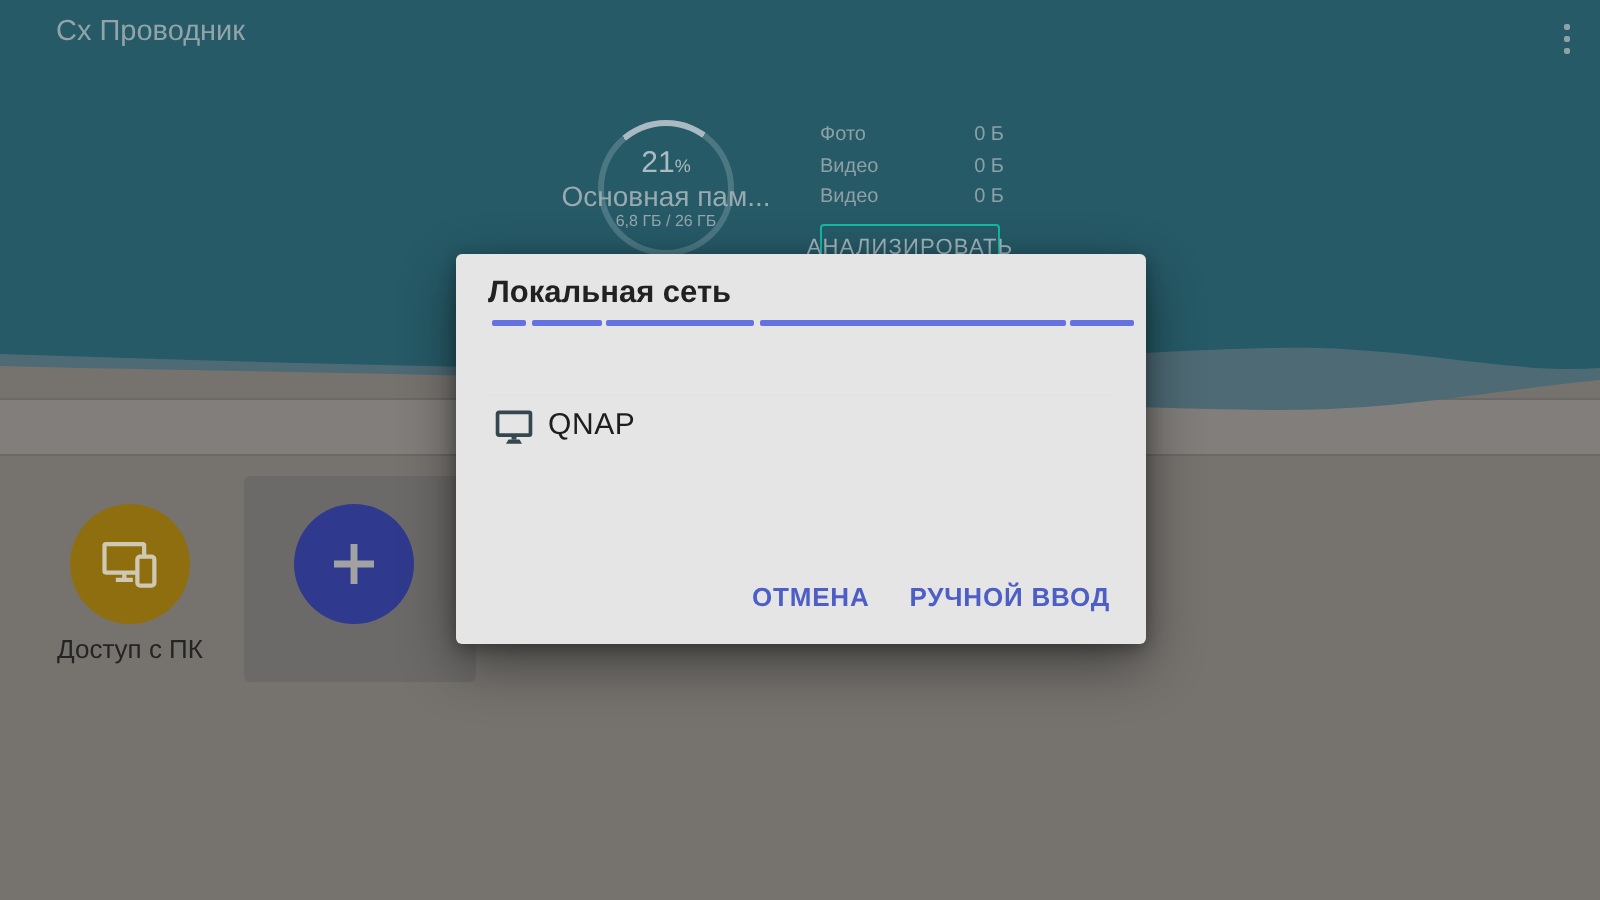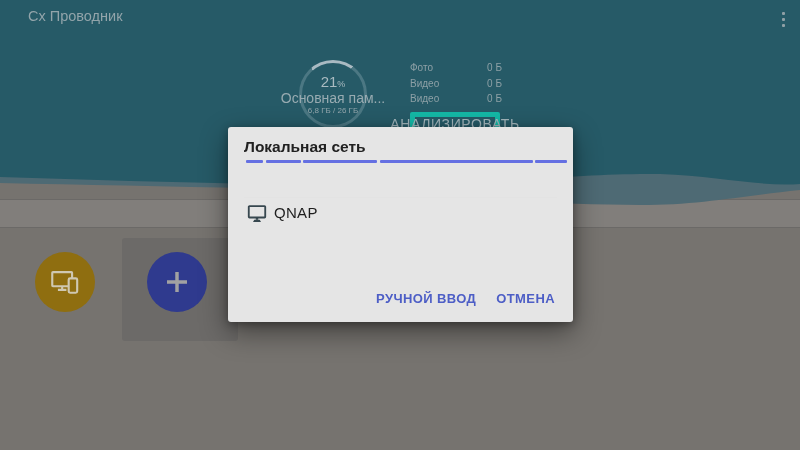--- a/index.html
+++ b/index.html
@@ -22,21 +22,21 @@
     align-items:center;justify-content:center;line-height:1.15;}
   .pct{color:#aabbc1;font-size:15px;}
   .pct .sym{font-size:9px;}
   .ring-name{color:#98abb1;font-size:14px;white-space:nowrap;}
   .ring-size{color:#93a6ac;font-size:8px;white-space:nowrap;}
 
   
   #stats{position:absolute;left:410px;top:62px;width:92px;z-index:4;}
   .stat-row{display:flex;justify-content:space-between;height:15.5px;font-size:10px;color:#8da0a6;gap:20px;}
   #analyze-btn{position:absolute;left:410px;top:112px;width:90px;height:24px;z-index:4;
-    border:5px solid #14b8a6;border-radius:2px;color:#a2b5bb;font-size:14px;letter-spacing:.6px;
+    border:1px solid #14b8a6;border-radius:2px;color:#a2b5bb;font-size:11px;letter-spacing:.6px;
     display:flex;align-items:center;justify-content:center;background:transparent;white-space:nowrap;}
 
   
   #focus-tile{position:absolute;left:122px;top:238px;width:116px;height:103px;background:#6c6a68;border-radius:3px;z-index:4;}
   .tile-circle{position:absolute;width:60px;height:60px;border-radius:50%;z-index:5;
     display:flex;align-items:center;justify-content:center;}
   #tile-circle-0{left:35px;top:252px;}
   #tile-circle-1{left:147px;top:252px;}
   #tile-label-0{position:absolute;left:0;top:317px;width:130px;text-align:center;
     font-size:13px;color:#242424;z-index:5;}
@@ -105,20 +105,21 @@
 
   <div id="focus-tile"></div>
 
   <div class="tile-circle" id="tile-circle-0" style="background: rgb(143, 110, 16);">
     <svg width="34" height="34" viewBox="0 0 24 24" fill="none" stroke="#cfc8b2" stroke-width="1.5" style="color:#8f6e10">
       <rect x="3" y="5" width="14" height="10" rx="0.5"></rect>
       <path d="M10 15 V17.6 M7 17.6 H13"></path>
       <rect x="14.6" y="9.4" width="6" height="10.2" rx="1" fill="currentColor"></rect>
     </svg>
   </div>
+  <div id="tile-label-0">Доступ с ПК</div>
 
   <div class="tile-circle" id="tile-circle-1" style="background: rgb(47, 58, 142);">
     <svg width="32" height="32" viewBox="0 0 24 24" stroke="#a2a2a2" stroke-width="2.6" fill="none">
       <path d="M12 4.5 V19.5 M4.5 12 H19.5"></path>
     </svg>
   </div>
 
   <div id="dialog">
     <div id="dlg-title">Локальная сеть</div>
 
@@ -136,18 +137,18 @@
     <div class="device-row" id="device-row-1">
       <svg class="dev-icon" viewBox="0 0 24 24">
         <rect x="2.6" y="3.6" width="18.8" height="13" rx="0.8" fill="none" stroke="#37474f" stroke-width="2.1"></rect>
         <rect x="10.6" y="16.6" width="2.8" height="2.6" fill="#37474f"></rect>
         <path d="M7.4 21.6 H16.6 L15.1 19.2 H8.9 Z" fill="#37474f"></path>
       </svg>
       <span class="dev-name">QNAP</span>
     </div>
 
     <div id="dlg-actions">
+      <button class="dlg-btn" id="btn-cancel" style="color: rgb(77, 94, 198);">ОТМЕНА</button>
       <button class="dlg-btn" id="btn-manual" style="color: rgb(77, 94, 198);">РУЧНОЙ ВВОД</button>
-      <button class="dlg-btn" id="btn-cancel" style="color: rgb(77, 94, 198);">ОТМЕНА</button>
     </div>
   </div>
 
 </div>
 
 </body></html>

